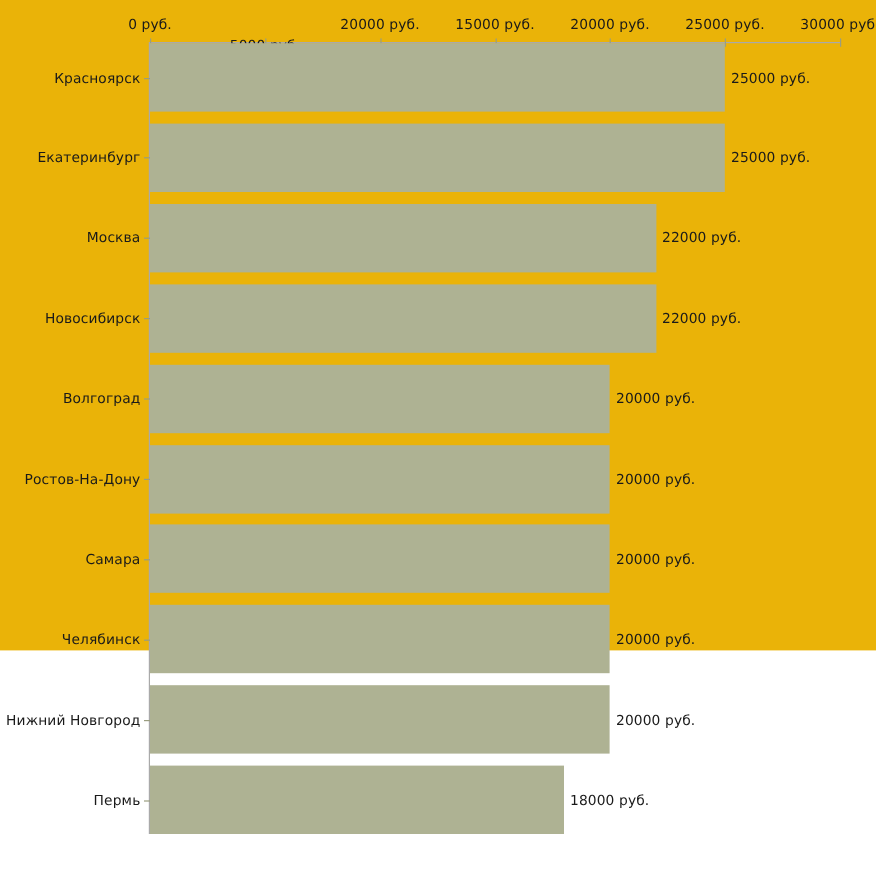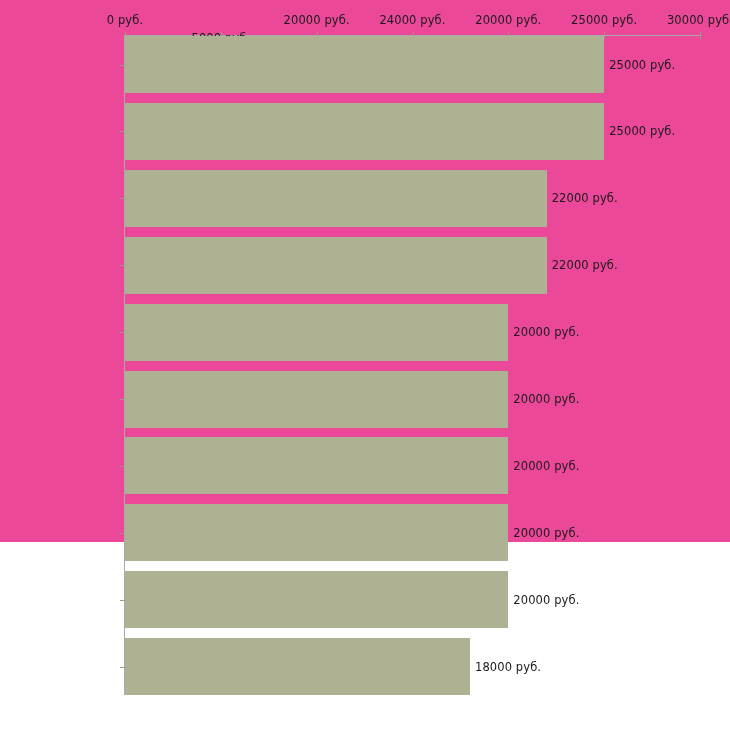--- a/index.html
+++ b/index.html
@@ -12,21 +12,21 @@
     width: 730px;
     height: 730px;
     font-family: "DejaVu Sans", sans-serif;
     overflow: hidden;
   }
 
   #chart-root {
     position: relative;
     width: 730px;
     height: 542px;
-    background: #ec4899;
+    background: #eab308;
   }
 
   
   #axis-x {
     position: absolute;
     left: 125px;
     top: 35px;
     width: 575px;
     height: 1px;
     background: #a9a9a9;
@@ -120,29 +120,41 @@
   <div id="axis-x"></div>
 
   <div id="x-axis-layer">
       <div class="x-tick" style="left: 125px; top: 32px;"></div>
       <div class="x-tick-label" style="left: 125px; top: 13px;">0 руб.</div>
       <div class="x-tick" style="left: 220.833px; top: 32px;"></div>
       <div class="x-tick-label" style="left: 220.833px; top: 31px;">5000 руб.</div>
       <div class="x-tick" style="left: 316.667px; top: 32px;"></div>
       <div class="x-tick-label" style="left: 316.667px; top: 13px;">20000 руб.</div>
       <div class="x-tick" style="left: 412.5px; top: 32px;"></div>
-      <div class="x-tick-label" style="left: 412.5px; top: 13px;">24000 руб.</div>
+      <div class="x-tick-label" style="left: 412.5px; top: 13px;">15000 руб.</div>
       <div class="x-tick" style="left: 508.333px; top: 32px;"></div>
       <div class="x-tick-label" style="left: 508.333px; top: 13px;">20000 руб.</div>
       <div class="x-tick" style="left: 604.167px; top: 32px;"></div>
       <div class="x-tick-label" style="left: 604.167px; top: 13px;">25000 руб.</div>
       <div class="x-tick" style="left: 700px; top: 32px;"></div>
       <div class="x-tick-label" style="left: 700px; top: 13px;">30000 руб.</div>
     </div>
 
+  <div id="cat-label-col">
+      <div class="cat-label" style="top: 64.5px;">Красноярск</div>
+      <div class="cat-label" style="top: 131.4px;">Екатеринбург</div>
+      <div class="cat-label" style="top: 198.3px;">Москва</div>
+      <div class="cat-label" style="top: 265.2px;">Новосибирск</div>
+      <div class="cat-label" style="top: 332.1px;">Волгоград</div>
+      <div class="cat-label" style="top: 399px;">Ростов-На-Дону</div>
+      <div class="cat-label" style="top: 465.9px;">Самара</div>
+      <div class="cat-label" style="top: 532.8px;">Челябинск</div>
+      <div class="cat-label" style="top: 599.7px;">Нижний Новгород</div>
+      <div class="cat-label" style="top: 666.6px;">Пермь</div>
+    </div>
   <div id="y-tick-layer">
       <div class="y-tick" style="top: 64.5px;"></div>
       <div class="y-tick" style="top: 131.4px;"></div>
       <div class="y-tick" style="top: 198.3px;"></div>
       <div class="y-tick" style="top: 265.2px;"></div>
       <div class="y-tick" style="top: 332.1px;"></div>
       <div class="y-tick" style="top: 399px;"></div>
       <div class="y-tick" style="top: 465.9px;"></div>
       <div class="y-tick" style="top: 532.8px;"></div>
       <div class="y-tick" style="top: 599.7px;"></div>

